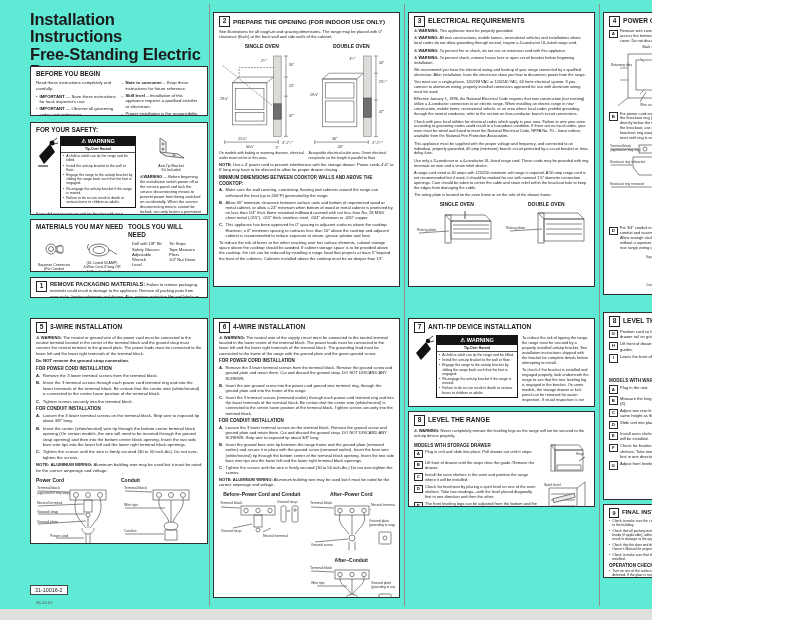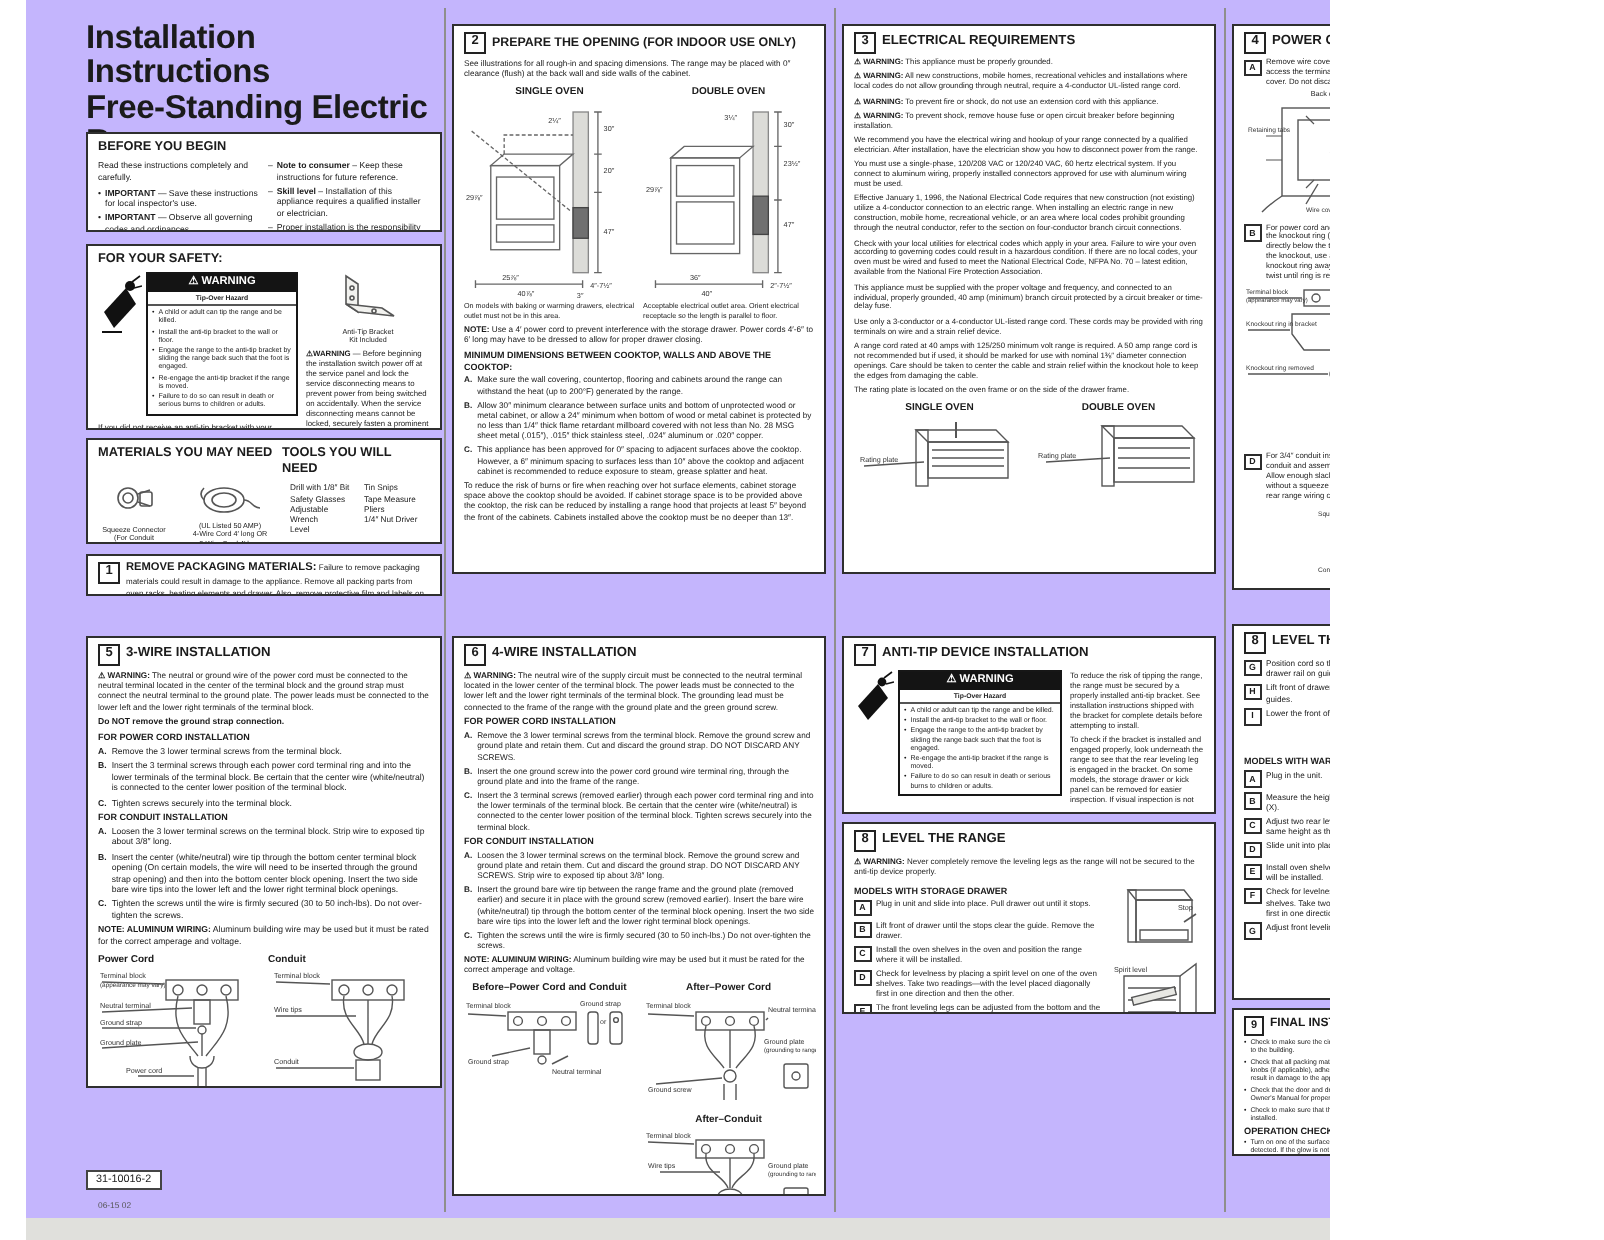--- a/index.html
+++ b/index.html
@@ -1,16 +1,16 @@
 <!DOCTYPE html>
 <html><head>
 <meta charset="utf-8">
 <style>
   html,body{margin:0;padding:0;background:#fff;}
-  .page{position:relative;width:652px;height:620px;background:#c4b5fd;font-family:"Liberation Sans",sans-serif;color:#1b1b1b;overflow:hidden;margin-left:13px;}
+  .page{position:relative;width:652px;height:620px;background:#5eead4;font-family:"Liberation Sans",sans-serif;color:#1b1b1b;overflow:hidden;}
   .botband{position:absolute;left:0;right:0;bottom:0;height:11px;background:#e0e0dc;}
   .vline{position:absolute;top:4px;bottom:14px;width:1px;background:#8f8f8c;}
   .sec{position:absolute;border:1px solid #2f2f2f;background:#fff;padding:3px 5px;box-sizing:border-box;font-size:4.3px;line-height:1.28;overflow:hidden;}
   .shead{display:flex;align-items:center;gap:3px;margin:0 0 2px;}
   .snum{flex:0 0 auto;width:9px;height:9px;border:1.2px solid #222;display:flex;align-items:center;justify-content:center;font-weight:bold;font-size:6.5px;}
   .stitle{font-weight:bold;font-size:6.6px;}
   .coltitle{font-weight:bold;font-size:6.4px;margin:0 0 2px;}
   .p{margin:0 0 2.4px;}
   .subh{font-weight:bold;font-size:4.5px;margin:2px 0 1px;}
   .bul{display:flex;gap:2px;margin:0 0 1.6px;}

